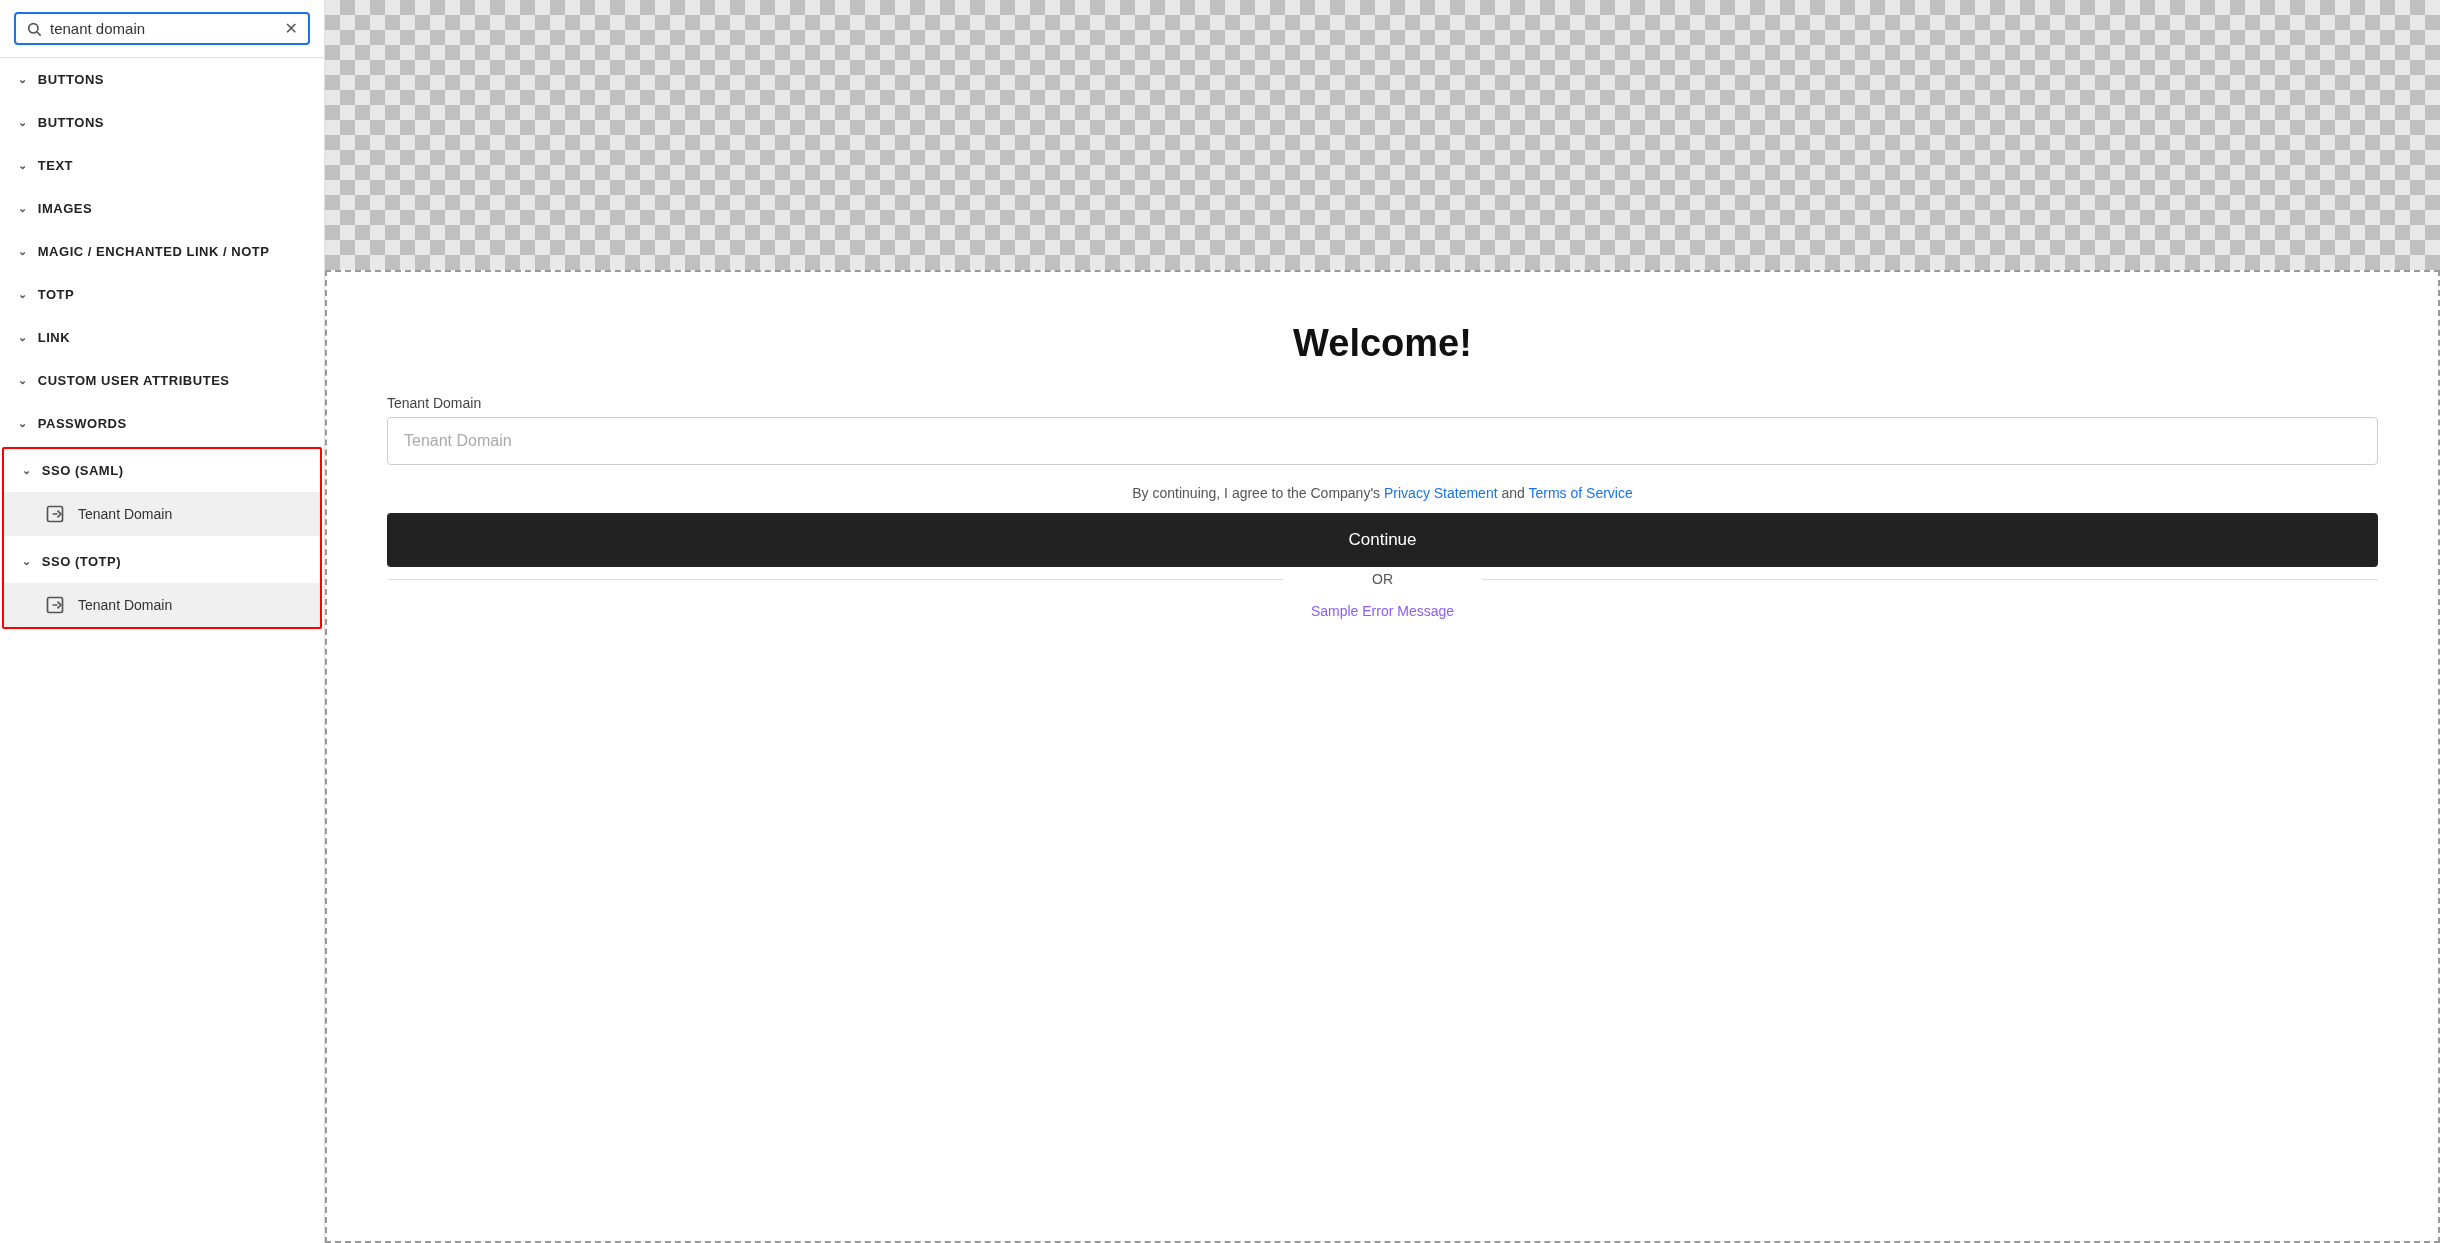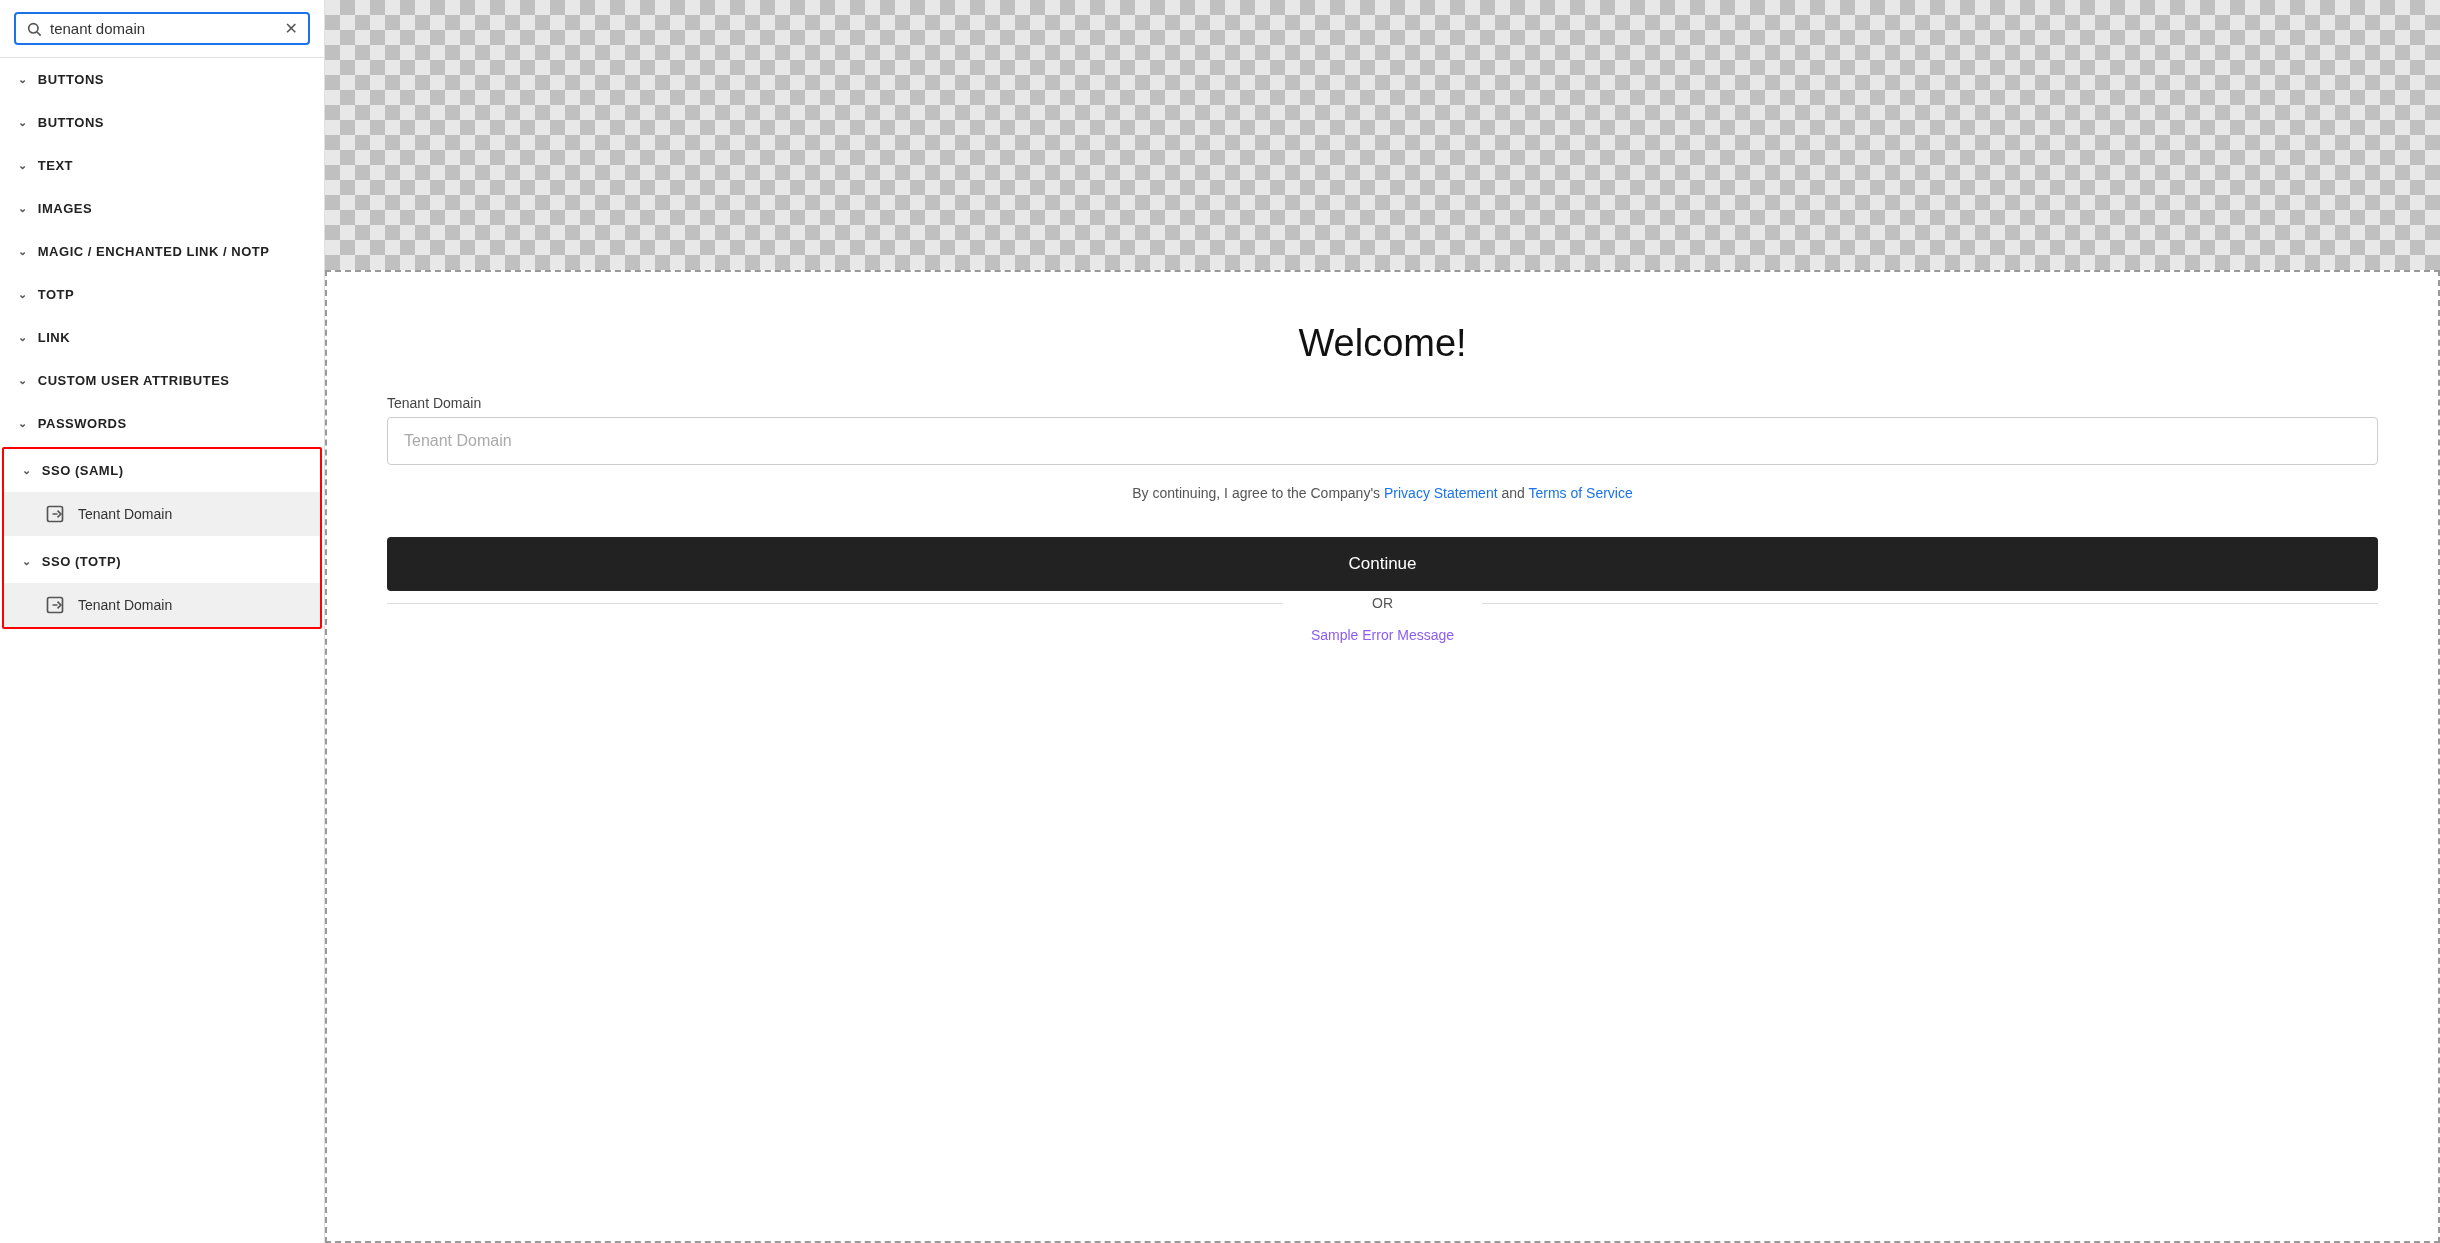--- a/index.html
+++ b/index.html
@@ -130,21 +130,21 @@
     .login-card {
       flex: 1;
       padding: 50px 60px 50px 60px;
       display: flex;
       flex-direction: column;
       gap: 0;
     }
 
     .login-title {
       font-size: 38px;
-      font-weight: 400;
+      font-weight: 700;
       text-align: center;
       color: #111;
       margin-bottom: 30px;
     }
 
     .field-label {
       font-size: 14px;
       color: #444;
       margin-bottom: 6px;
     }
@@ -158,21 +158,21 @@
       color: #999;
       outline: none;
       margin-bottom: 20px;
     }
     .field-input::placeholder { color: #aaa; }
 
     .agree-text {
       text-align: center;
       font-size: 14px;
       color: #555;
-      margin-bottom: 36px;
+      margin-bottom: 12px;
     }
     .agree-text a { color: #1a73e8; text-decoration: none; }
 
     .continue-btn {
       width: 100%;
       padding: 17px;
       background: #222;
       color: #fff;
       font-size: 17px;
       font-weight: 500;

